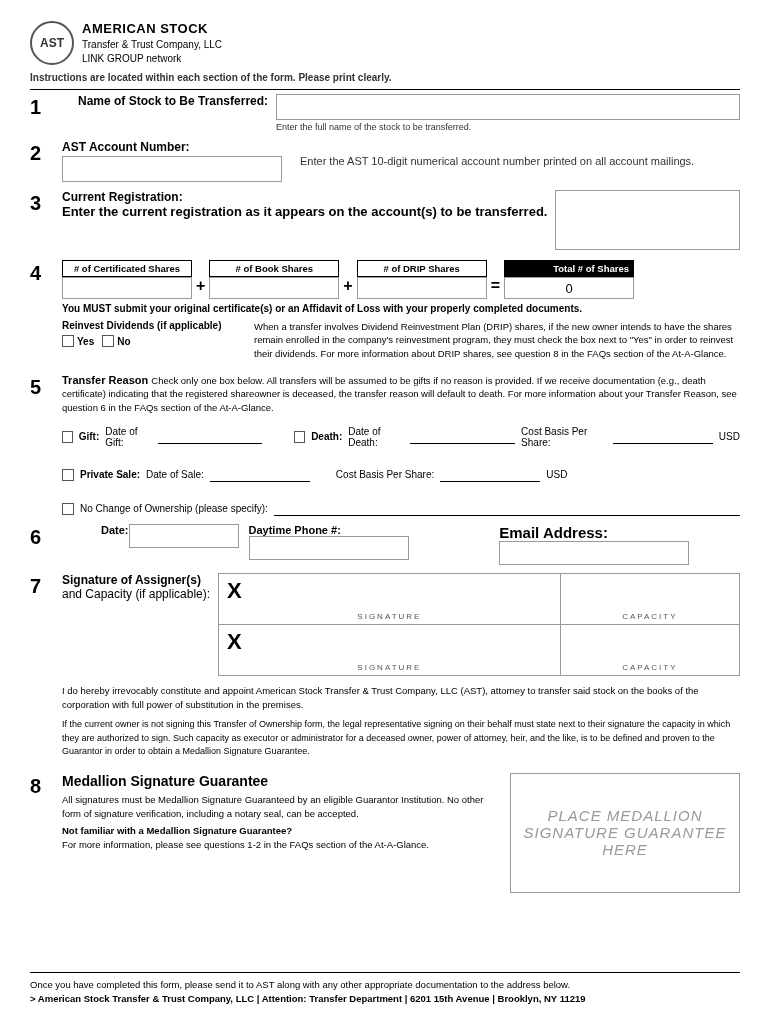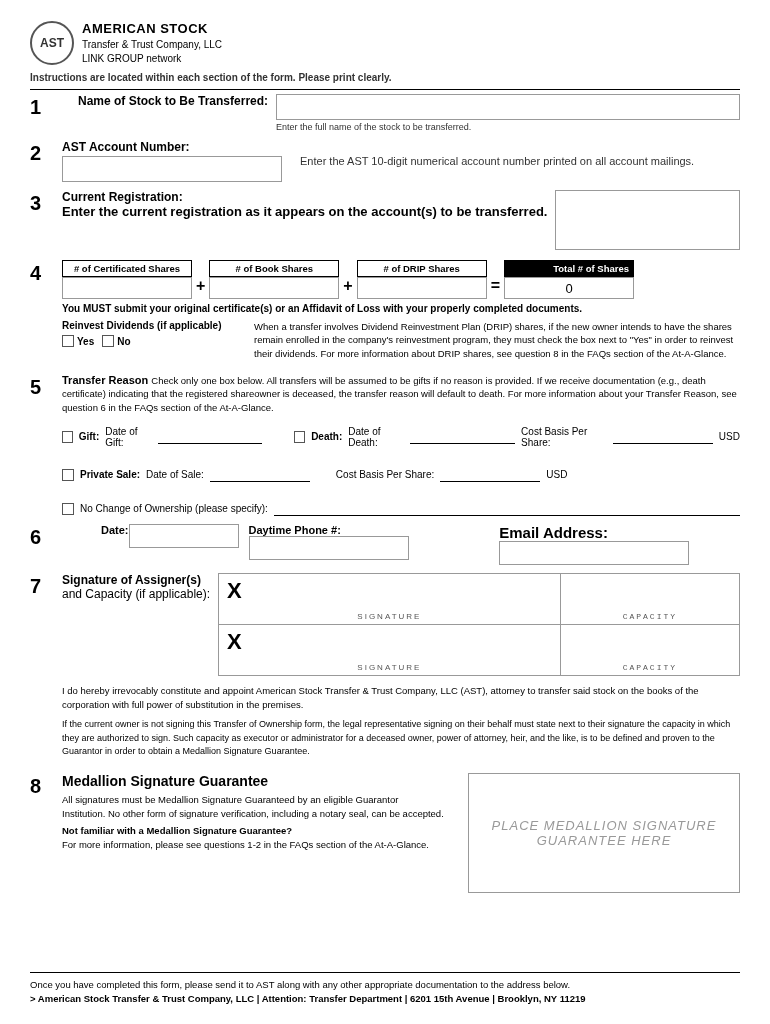--- a/index.html
+++ b/index.html
@@ -272,21 +272,20 @@
     }
     .sig-box {
       flex: 1;
       height: 50px;
       border-right: 1px solid #999;
       padding: 4px 8px;
       position: relative;
     }
     .sig-box:last-child {
       border-right: none;
-      font-family: Liberation Mono, monospace;
     }
     .sig-x {
       font-size: 22px;
       font-weight: bold;
     }
     .sig-label {
       position: absolute;
       bottom: 3px;
       left: 50%;
       transform: translateX(-50%);
@@ -304,28 +303,28 @@
     
     .s8-row {
       display: flex;
       gap: 24px;
       align-items: flex-start;
     }
     .s8-left {
       flex: 1;
     }
     .s8-right {
-      width: 272px;
+      width: 230px;
       border: 1px solid #999;
       height: 120px;
       display: flex;
       align-items: center;
       justify-content: center;
       text-align: center;
-      font-size: 13px;
+      font-size: 15px;
       color: #999;
       letter-spacing: 1px;
       font-style: italic;
     }
     .s8-title {
       font-size: 14px;
       font-weight: bold;
       margin-bottom: 4px;
     }
     .s8-body {

